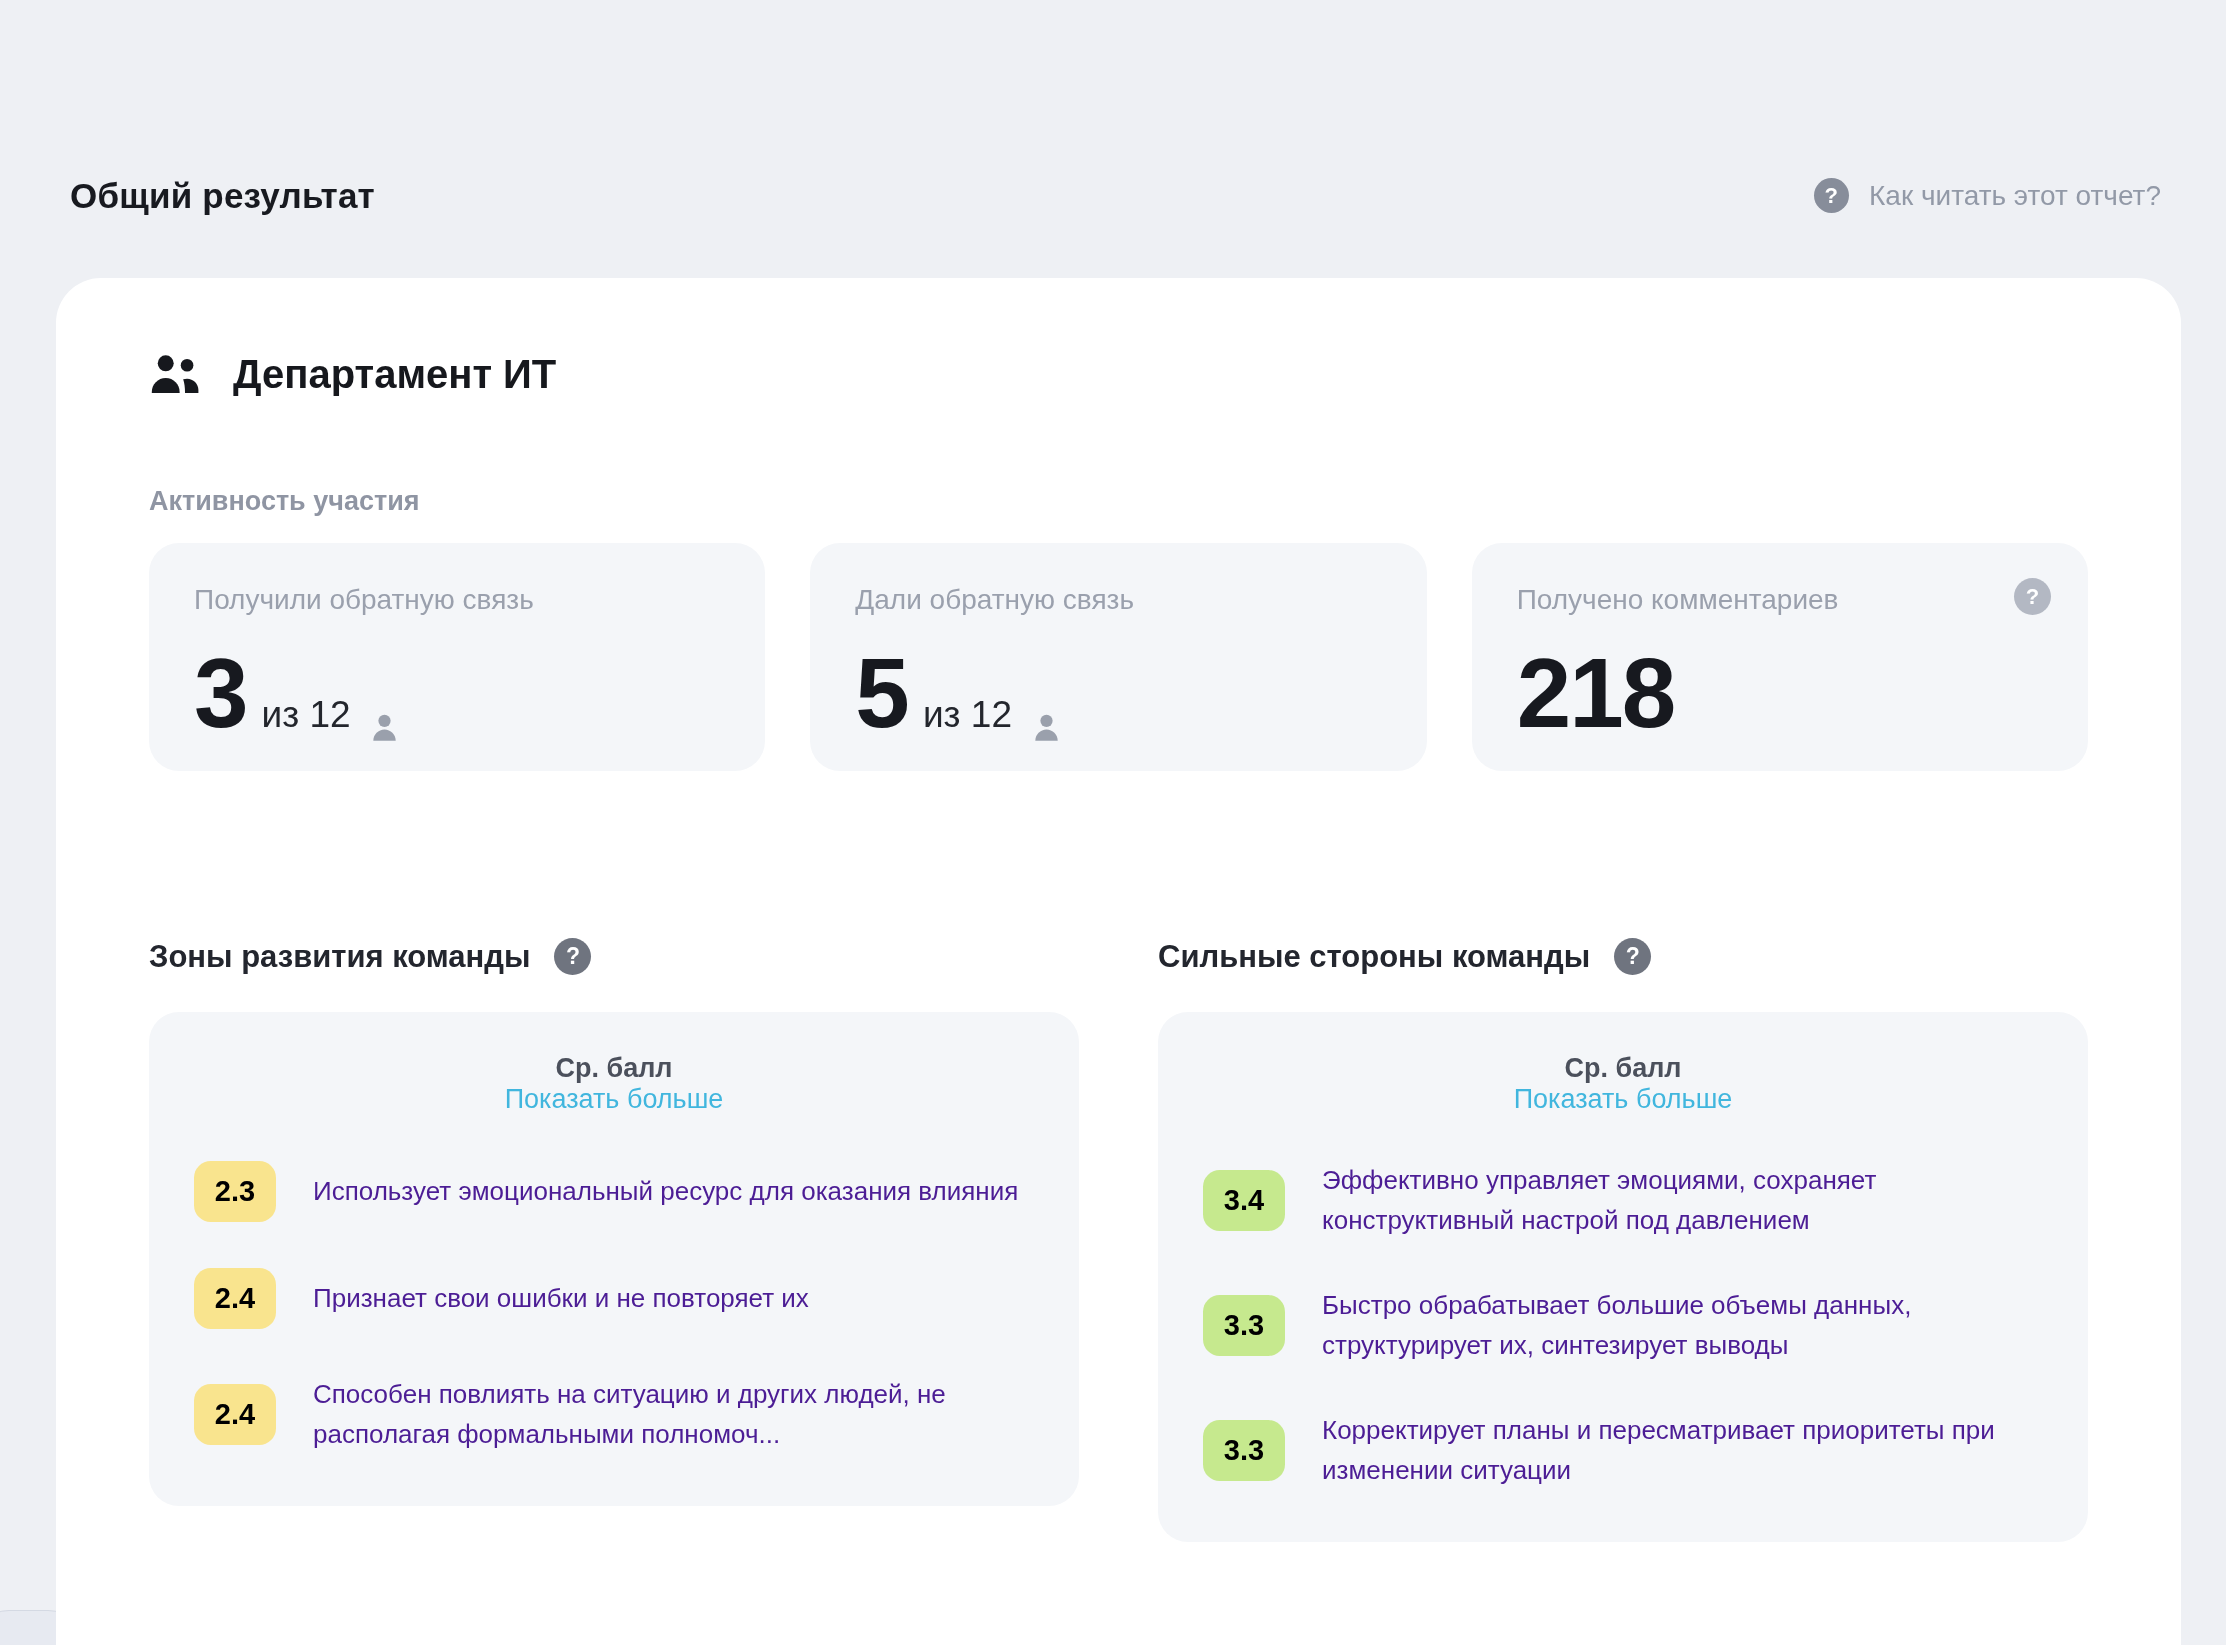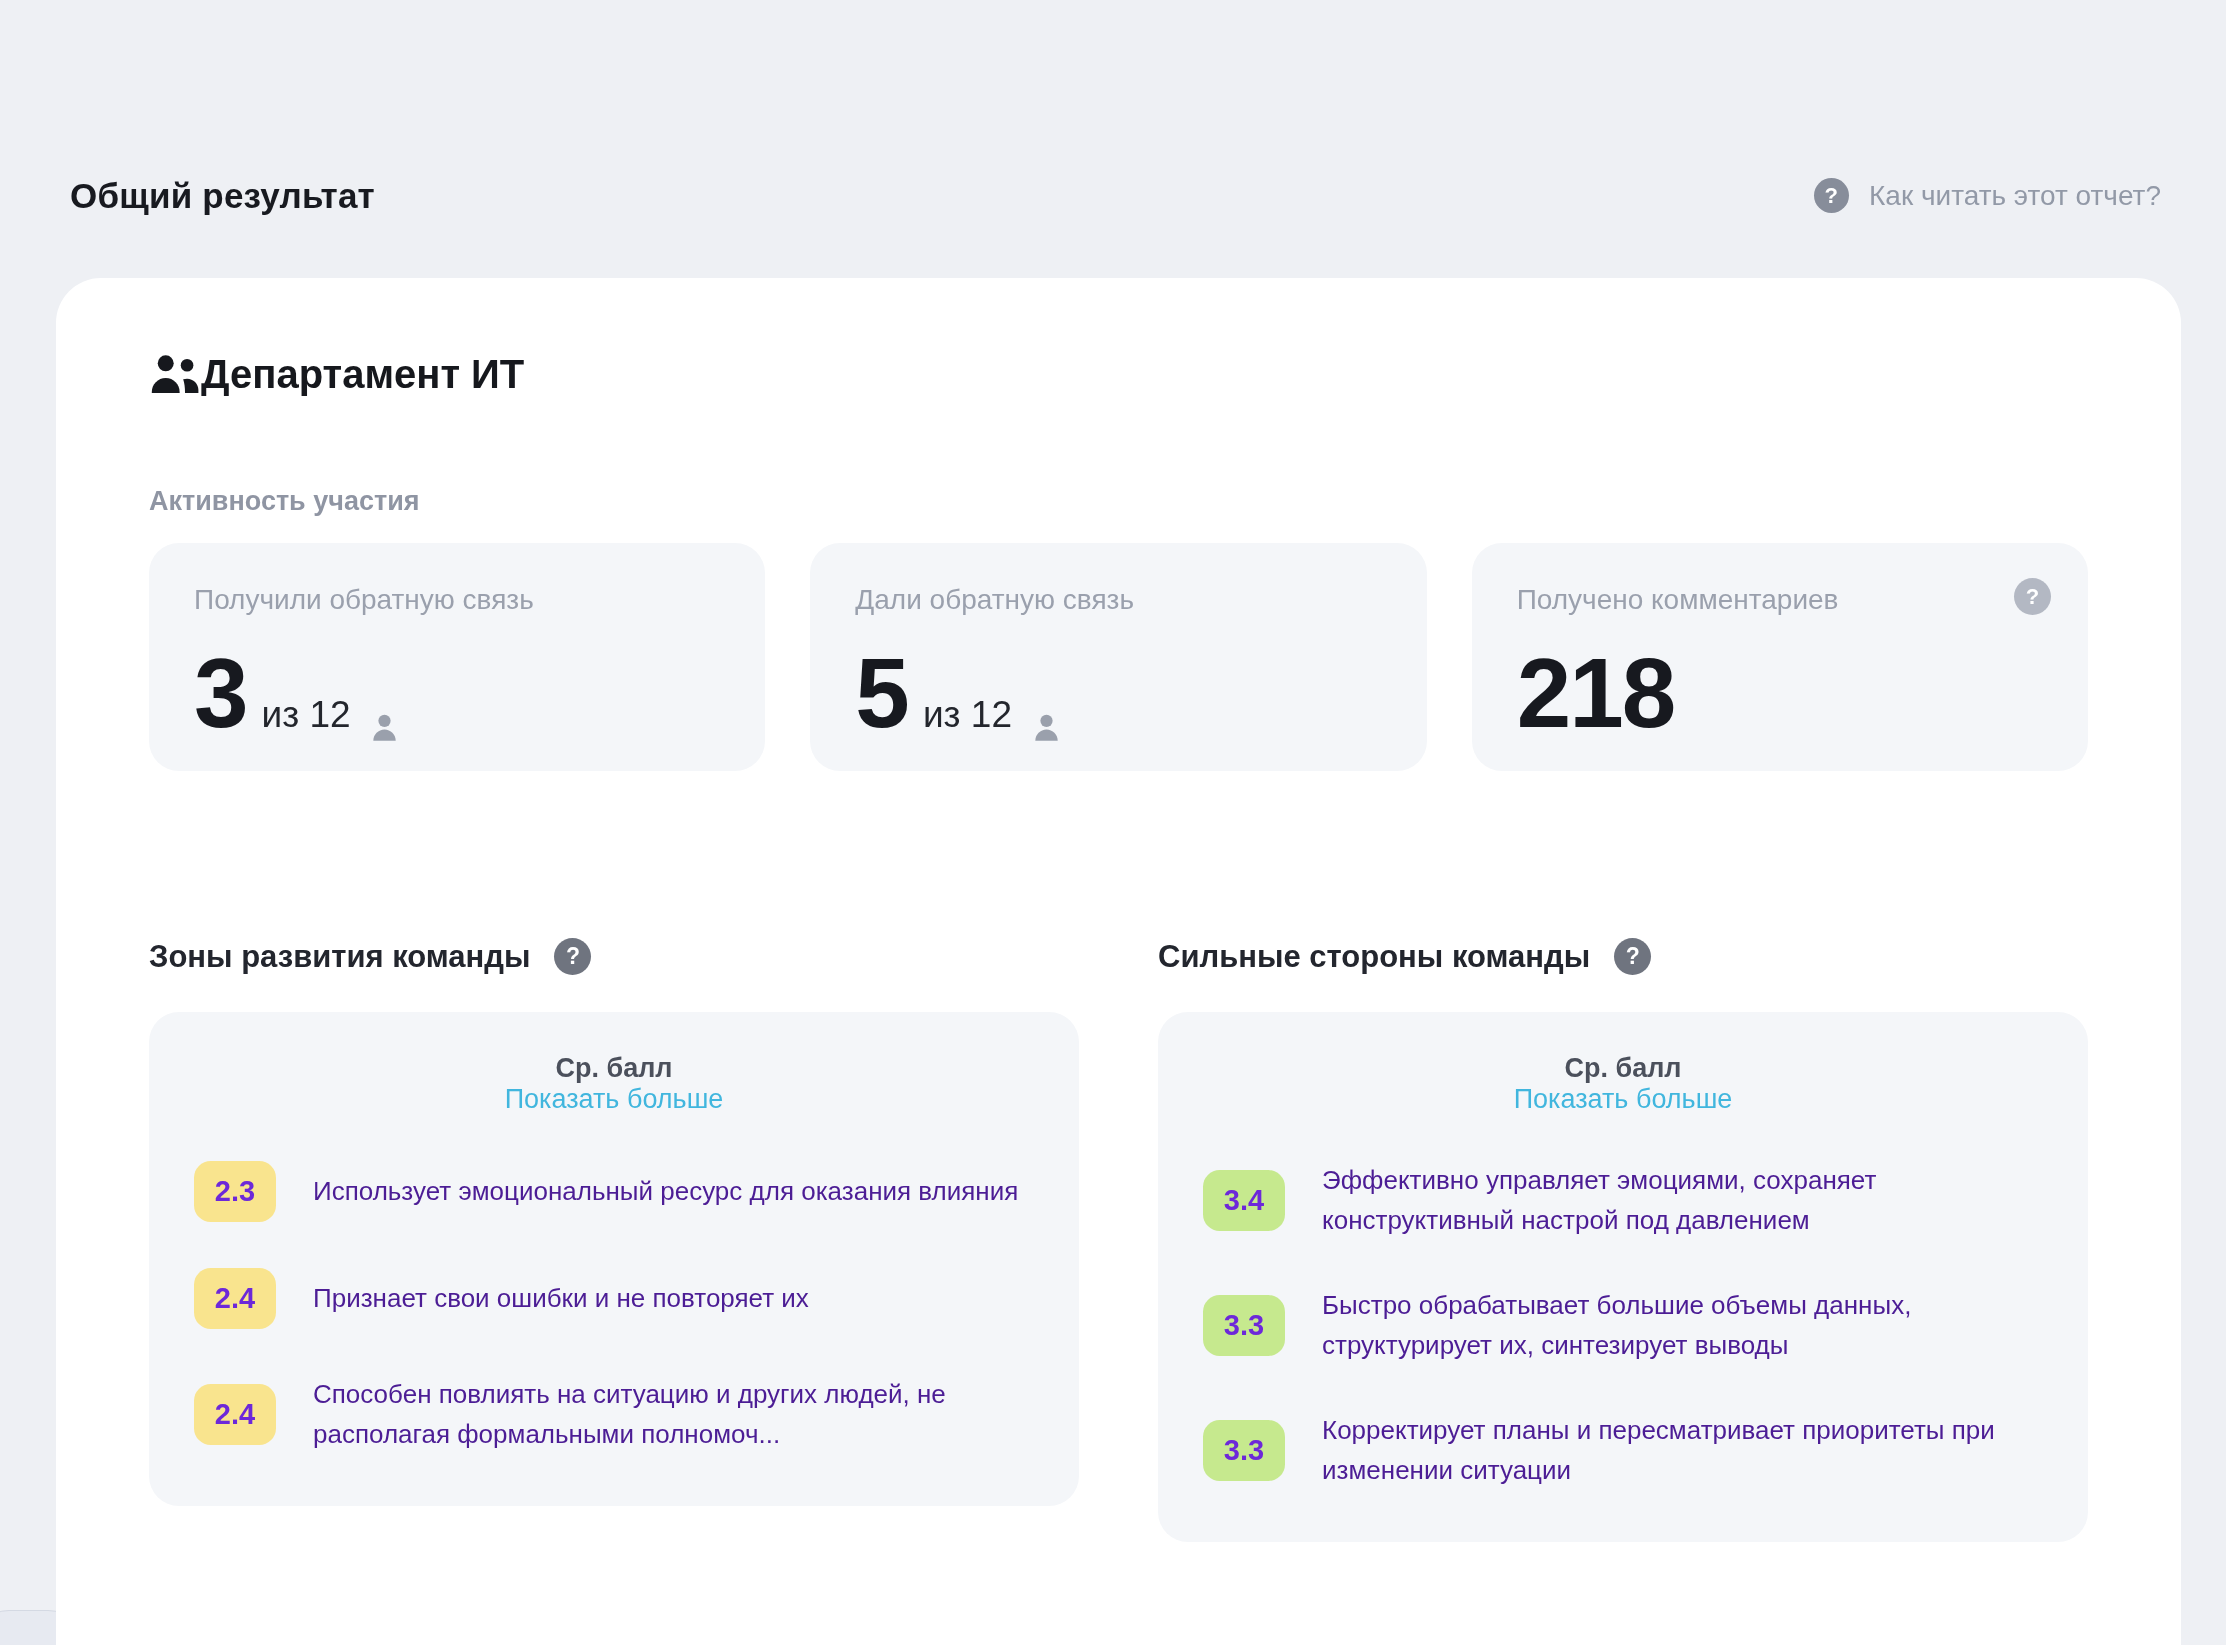--- a/index.html
+++ b/index.html
@@ -24,21 +24,21 @@
   .qicon{ display:inline-flex; align-items:center; justify-content:center;
           width:35px; height:35px; border-radius:50%; background:#878d9a;
           color:#ffffff; font-size:22px; font-weight:700; flex-shrink:0; }
   .qicon.light{ background:#b3b8c3; width:37px; height:37px; }
   .qicon.section{ background:#6f747f; width:37px; height:37px; font-size:23px; }
 
   
   .report-card{ position:absolute; left:56px; right:45px; top:278px; height:1428px;
                 background:#ffffff; border-radius:45px 45px 0 0; padding:69px 93px 0; }
 
-  .dept-row{ display:flex; align-items:center; height:54px; }
+  .dept-row{ display:flex; align-items:center; gap:32px; height:54px; }
   .dept-icon svg{ display:block; }
   .dept-title{ font-size:40px; font-weight:700; color:#16181d; }
 
   .activity-label{ margin-top:85px; font-size:27px; font-weight:600; color:#8f95a3; }
 
   .stats-row{ margin-top:26px; display:flex; gap:45px; }
   .stat-tile{ position:relative; flex:1 1 0; height:228px; background:#f4f6f9;
               border-radius:30px; padding:41px 45px; }
   .stat-label{ font-size:28px; color:#9aa0ad; font-weight:500; }
   .stat-value-row{ margin-top:28px; display:flex; align-items:baseline; }
@@ -53,21 +53,21 @@
   .section-title{ font-size:31px; font-weight:700; color:#23262e; }
 
   .list-card{ margin-top:37px; background:#f4f6f9; border-radius:30px; padding:41px 45px 52px; }
   .list-head{ display:flex; justify-content:space-between; align-items:center;flex-direction:column; }
   .score-header{ font-size:27px; font-weight:600; color:#4b505c; }
   .show-more{ font-size:27px; font-weight:500; color:#41b6de; cursor:pointer; }
 
   .score-row{ display:flex; align-items:center; gap:37px; margin-top:46px; }
   .badge{ width:82px; height:61px; border-radius:16.7px; flex-shrink:0;
           display:flex; align-items:center; justify-content:center;
-          font-size:29px; font-weight:700; color:#6d28d9; }
+          font-size:29px; font-weight:700; color:#000000; }
   .badge.yellow{ background:#f9e48e; }
   .badge.green{ background:#c6e98e; }
   .row-text{ font-size:26px; line-height:1.52; color:#4c1d95; }
   .zones .row-text{ max-width:742px; }
   .strengths .row-text{ max-width:691px; }
 </style>
 </head>
 <body>
 
 <div class="screen">

